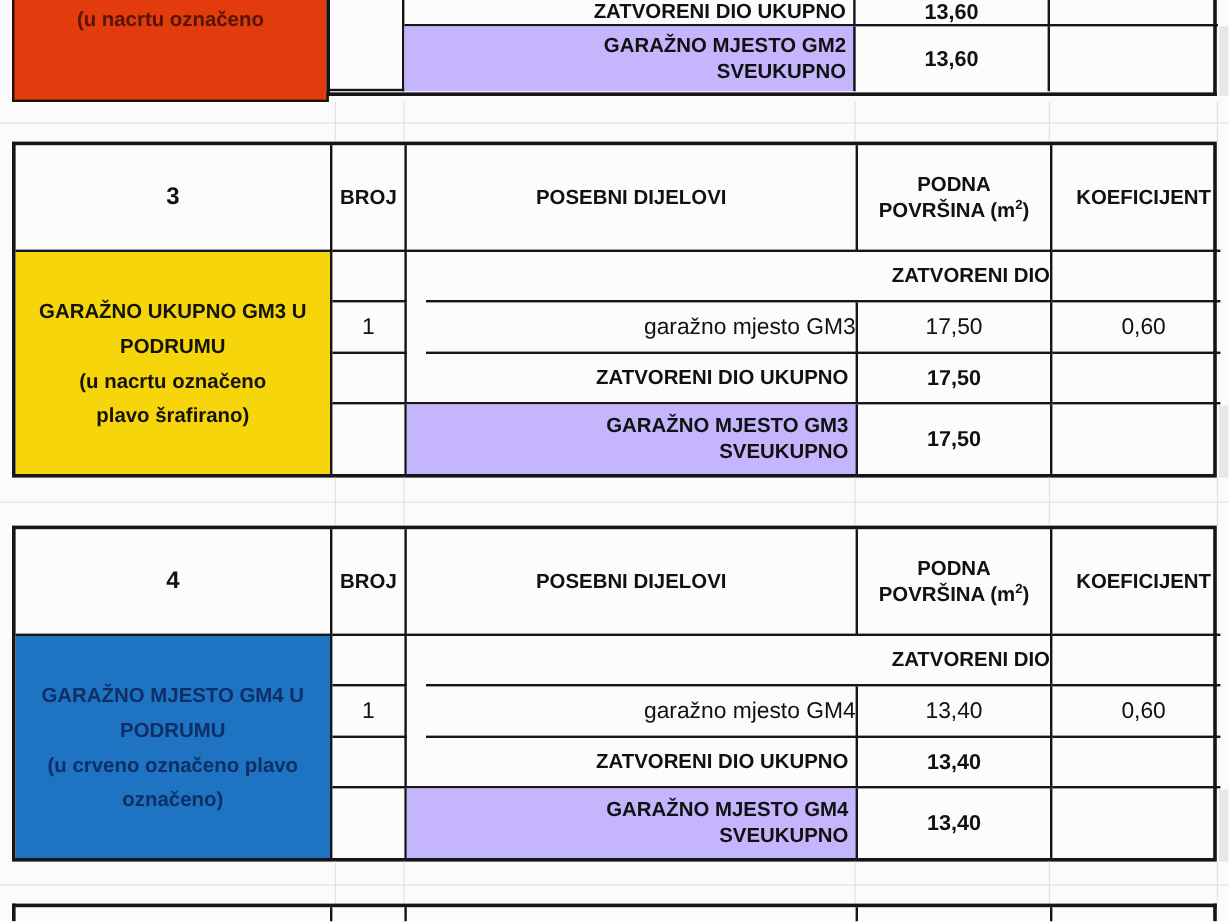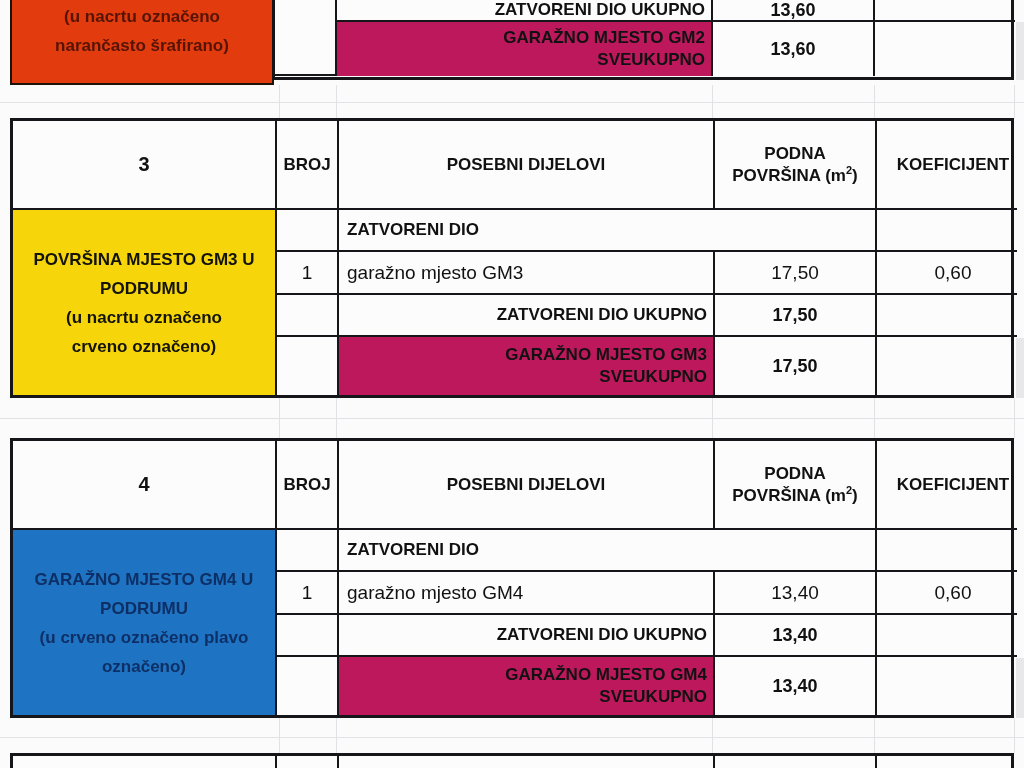--- a/index.html
+++ b/index.html
@@ -6,23 +6,23 @@
   #page{position:relative;width:1024px;height:768px;background:#fbfbfc;overflow:hidden;
         font-family:"Liberation Sans","DejaVu Sans",sans-serif;color:#111;}
 
   
   .tbl{position:absolute;display:grid;border:3px solid #15151a;box-sizing:border-box;background:#fcfcfd;}
   .cell{border-right:2px solid #15151a;border-bottom:2px solid #15151a;box-sizing:border-box;
         display:flex;align-items:center;justify-content:center;text-align:center;overflow:hidden;}
   .cell.last-col{border-right:none;padding-left:12px;}
   .cell.last-row{border-bottom:none;}
   .bold{font-weight:bold;}
-  .left{justify-content:flex-start;text-align:left;padding-left:8px;}
+  .left{justify-content:flex-end;text-align:left;padding-left:8px;margin-left:16px;}
   .right{justify-content:flex-end;text-align:right;padding-right:6px;}
-  .shade{background:#be185d;}
+  .shade{background:#c4b5fd;}
   .hdr{font-weight:bold;font-size:17px;line-height:22px;}
   .item{font-size:19px;}
   .val{font-weight:bold;font-size:18px;}
   .cut-bottom{align-items:flex-end;line-height:20px;}
 
   .colorblock{position:absolute;box-sizing:border-box;border:2.5px solid #1c130a;
               display:flex;flex-direction:column;justify-content:center;align-items:center;
               font-weight:bold;font-size:17px;line-height:29px;text-align:center;}
   #block-orange{left:10px;top:-4px;width:264px;height:89px;background:var(--orange);color:#551404;justify-content:flex-start;padding-top:4px;}
   #block-yellow{left:0;top:0;width:100%;height:100%;background:var(--yellow);color:#131308;position:relative;border:none;}
@@ -39,21 +39,20 @@
              z-index:5;pointer-events:none;}
   sup{font-size:11px;font-weight:bold;vertical-align:super;line-height:0;}
 </style>
 </head>
 <body>
 
 <div id="page">
 
   <div id="block-orange" class="colorblock">
     <span>(u nacrtu označeno</span>
-    <span>narančasto šrafirano)</span>
   </div>
 
   <div class="tbl" style="left:272px;top:-4px;width:742px;height:84px;grid-template-columns:62px 376px 162px 140px;grid-template-rows:26px 54px;border-top:none;">
     <div class="cell" style="grid-row:1/3;"></div>
     <div class="cell hdr right cut-bottom" style="grid-column:2;grid-row:1;">
         <span>ZATVORENI DIO UKUPNO</span>
       </div>
     <div class="cell val cut-bottom" style="grid-column:3;grid-row:1;">
         <span>13,60</span>
       </div>
@@ -89,24 +88,24 @@
     <div class="cell hdr" style="grid-column:4;grid-row:1;flex-direction:column;">
       <span>PODNA</span>
       <span><span>POVRŠINA (m</span><sup>2</sup><span>)</span></span>
     </div>
     <div class="cell hdr last-col" style="grid-column:5;grid-row:1;">
       <span>KOEFICIJENT</span>
     </div>
 
     <div class="cell last-row" style="grid-column:1;grid-row:2/6;padding:0;">
       <div id="block-yellow" class="colorblock">
-        <span>POVRŠINA MJESTO GM3 U</span>
+        <span>GARAŽNO UKUPNO GM3 U</span>
         <span>PODRUMU</span>
         <span>(u nacrtu označeno</span>
-        <span>crveno označeno)</span>
+        <span>plavo šrafirano)</span>
       </div>
     </div>
 
     <div class="cell" style="grid-column:2;grid-row:2;"></div>
     <div class="cell hdr left" style="grid-column:3/5;grid-row:2;">
       <span>ZATVORENI DIO</span>
     </div>
     <div class="cell last-col" style="grid-column:5;grid-row:2;"></div>
 
     <div class="cell item" style="grid-column:2;grid-row:3;">

